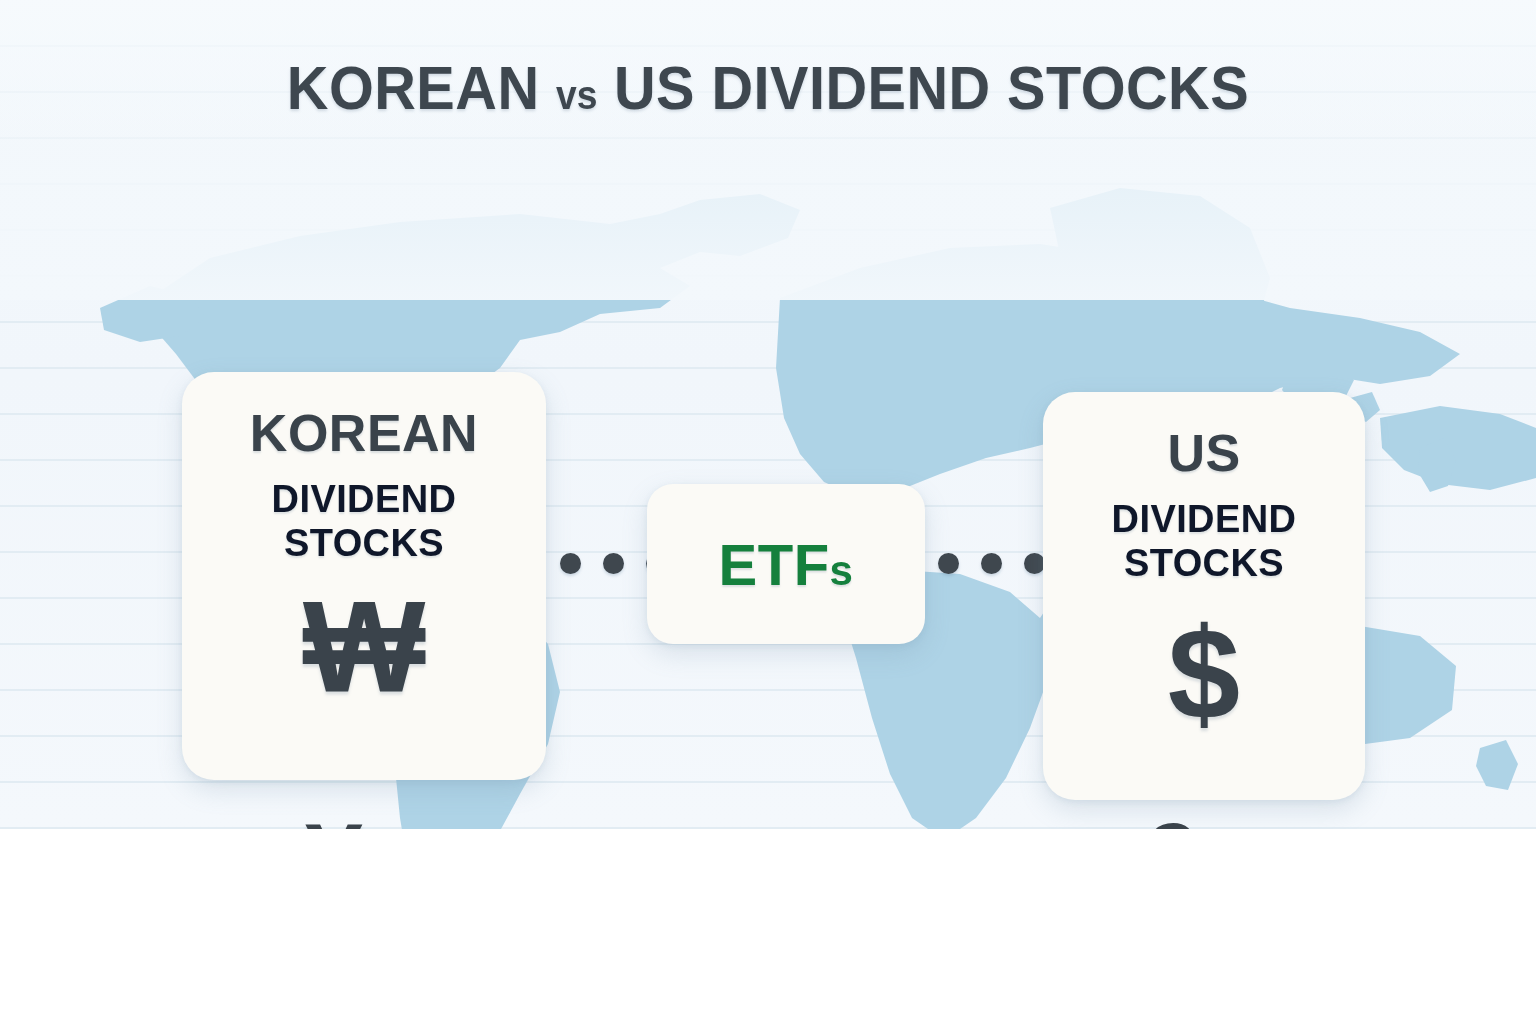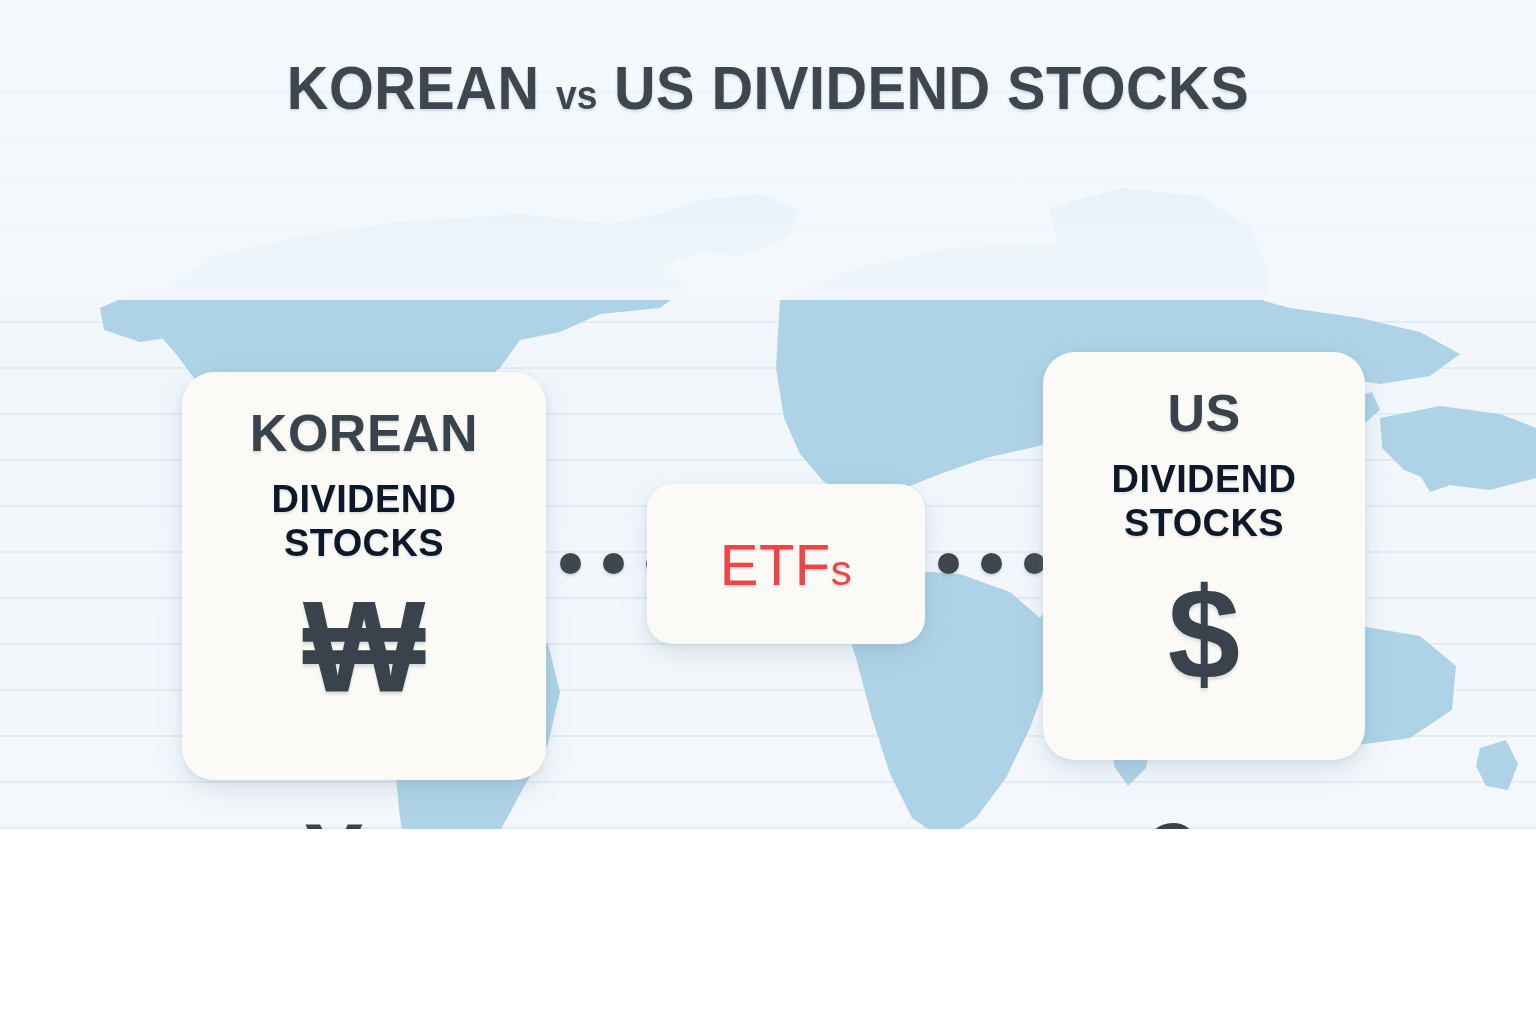--- a/index.html
+++ b/index.html
@@ -91,21 +91,21 @@
   #card-korea {
     left: 182px;
     top: 372px;
     width: 364px;
     height: 408px;
     padding-top: 34px;
     box-sizing: border-box;
   }
   #card-us {
     left: 1043px;
-    top: 352px;
+    top: 392px;
     width: 322px;
     height: 408px;
     padding-top: 34px;
     box-sizing: border-box;
   }
   #card-etf {
     left: 647px;
     top: 484px;
     width: 278px;
     height: 160px;
@@ -135,22 +135,22 @@
     margin-top: 22px;
     font-size: 130px;
     font-weight: 700;
     color: #3a434b;
     line-height: 1;
     text-shadow: 0 3px 3px rgba(120,140,160,0.25);
   }
   #card-korea .card-symbol { margin-top: 16px; }
   #etf-label {
     font-size: 58px;
-    font-weight: 400;
-    color: #ef4444;
+    font-weight: 700;
+    color: #15803d;
     letter-spacing: 0.5px;
     text-shadow: 0 2px 2px rgba(120,140,160,0.24);
   }
   #etf-label .etf-s {
     font-size: 42px;
   }
 
   
   .connector {
     position: absolute;

